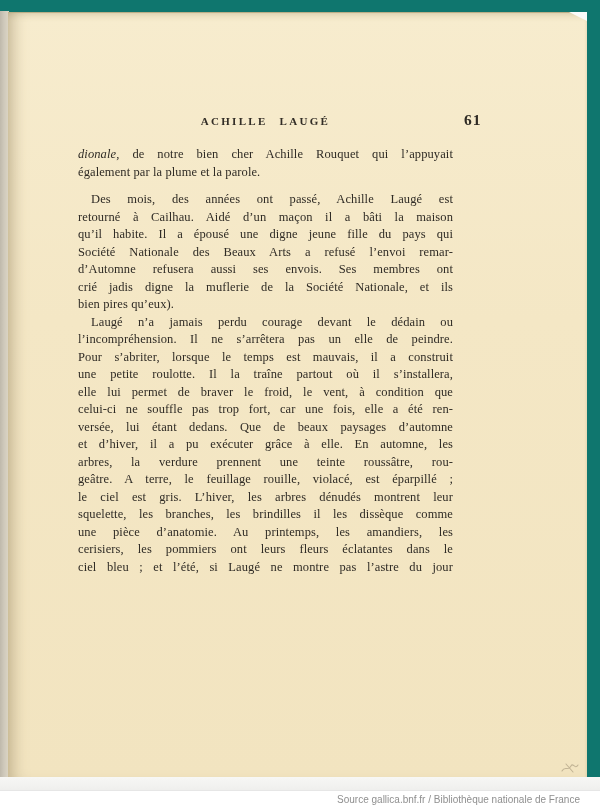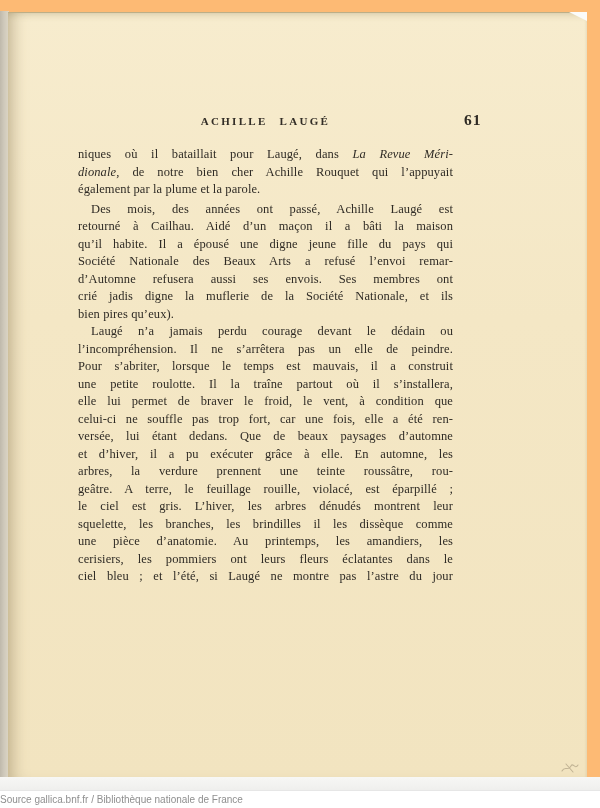--- a/index.html
+++ b/index.html
@@ -1,19 +1,19 @@
 <!DOCTYPE html>
 <html><head>
 <meta charset="utf-8">
 <style>
   html,body{margin:0;padding:0;}
   .viewport{
     position:relative;
     width:600px;height:808px;
-    background:#fdba74;
+    background:#0f766e;
     overflow:hidden;
     font-family:"Liberation Serif", serif;
   }
   
   .spine-strip{
     position:absolute;left:0;top:11px;width:9px;height:767px;
     background:linear-gradient(90deg,#bfb9ab 0%,#cfc9bb 45%,#ddd6c5 100%);
   }
   
   .page{
@@ -41,63 +41,62 @@
     font-size:15.5px;font-weight:700;color:#2e2a24;
     letter-spacing:1px;
   }
   .page-body{
     position:absolute;left:70px;top:133px;width:375px;
     font-size:12.5px;line-height:17.5px;
     color:#2f2b25;
     letter-spacing:.1px;
   }
   .para{margin:0;}
-  .para.gap-before{margin-top:2px;}
+  .para.gap-before{margin-top:10px;}
   .line{
     text-align:justify;
     text-align-last:justify;
     white-space:normal;
     height:17.5px;overflow:visible;
   }
   .line.ragged{text-align-last:left;}
   .line.indent{text-indent:13px;}
   .it{font-style:italic;}
   .pencil-mark{
     position:absolute;left:552px;top:748px;opacity:.55;
   }
   
   .scan-gap{
     position:absolute;left:0;bottom:18px;width:600px;height:13px;
     background:linear-gradient(180deg,#f7f7f5,#efefed);
   }
   .footer-bar{
     position:absolute;left:0;bottom:0;width:600px;height:18px;
     background:#ffffff;border-top:1px solid #e6e6e6;
-    text-align:left;
+    text-align:right;
     font-family:"Liberation Sans", sans-serif;
     font-size:10px;line-height:17px;color:#8f8f8f;
-    box-sizing:border-box;padding-right:0;
+    box-sizing:border-box;padding-right:20px;
   }
 </style>
 </head>
 <body>
 
 <div class="viewport">
   <div class="spine-strip"></div>
 
   <div class="page">
     <div class="corner-cut"></div>
 
     <div class="running-head">ACHILLE LAUGÉ</div>
 
     <div class="folio">61</div>
 
     <div class="page-body" id="page-body">
         <div class="para">
-          <div class="line"><span>niques où il bataillait pour Laugé, dans </span><span class="it">La Revue Méri-</span></div>
           <div class="line"><span class="it">dionale</span><span>, de notre bien cher Achille Rouquet qui l’appuyait</span></div>
           <div class="line ragged"><span>également par la plume et la parole.</span></div>
         </div>
         <div class="para gap-before">
           <div class="line indent"><span>Des mois, des années ont passé, Achille Laugé est</span></div>
           <div class="line"><span>retourné à Cailhau. Aidé d’un maçon il a bâti la maison</span></div>
           <div class="line"><span>qu’il habite. Il a épousé une digne jeune fille du pays qui</span></div>
           <div class="line"><span>Société Nationale des Beaux Arts a refusé l’envoi remar-</span></div>
           <div class="line"><span>d’Automne refusera aussi ses envois. Ses membres ont</span></div>
           <div class="line"><span>crié jadis digne la muflerie de la Société Nationale, et ils</span></div>

